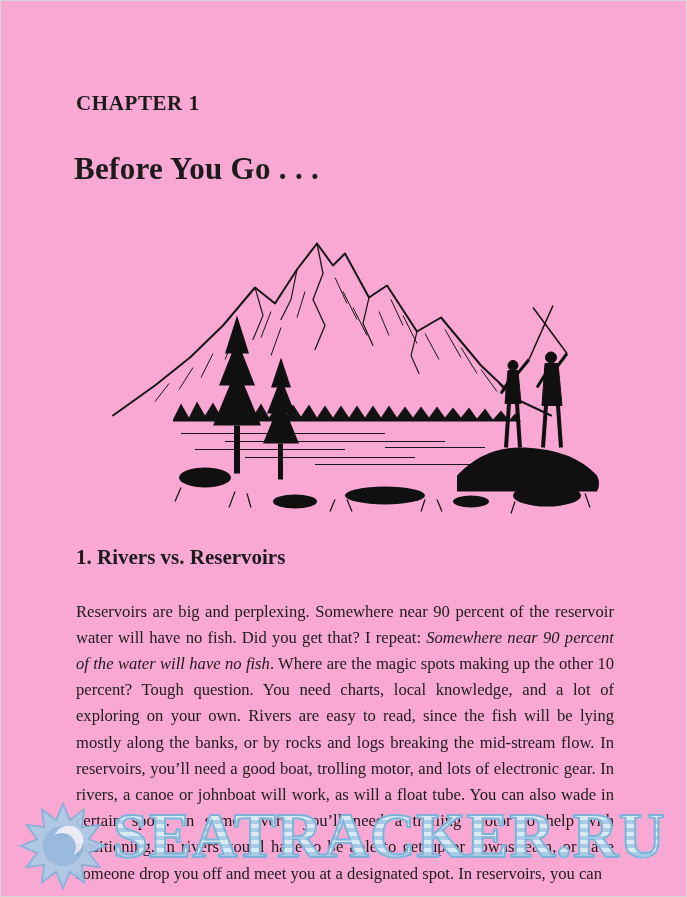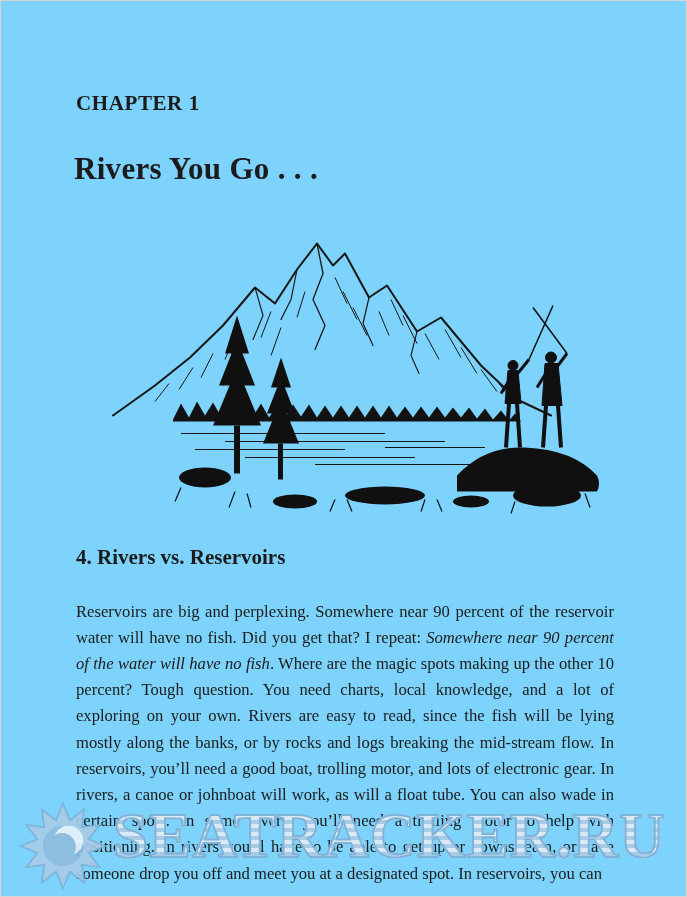--- a/index.html
+++ b/index.html
@@ -1,19 +1,19 @@
 <!DOCTYPE html>
 <html><head>
 <meta charset="utf-8">
 <style>
   html,body{margin:0;padding:0;background:#ffffff;}
   .page{
     position:relative;
     width:687px;height:897px;
-    background:#7dd3fc;
+    background:#f9a8d4;
     border:1px solid #d6d6d6;
     box-sizing:border-box;
     overflow:hidden;
     font-family:"Liberation Serif","DejaVu Serif",serif;
     color:#1b1b1b;
   }
   .chapter-label{
     position:absolute;left:75px;top:90px;
     font-size:21px;font-weight:700;letter-spacing:0.6px;
   }
@@ -56,21 +56,21 @@
     margin-left:4px;
   }
 </style>
 </head>
 <body>
 
 <div class="page">
 
   <div class="chapter-label">CHAPTER 1</div>
 
-  <div class="book-title">Rivers You Go . . .</div>
+  <div class="book-title">Before You Go . . .</div>
 
   <div class="illustration-wrap">
     <svg viewBox="0 0 520 310" xmlns="http://www.w3.org/2000/svg">
 
       <g stroke="#161616" fill="none" stroke-width="2" stroke-linecap="round" stroke-linejoin="round">
         <path d="M28 208 L70 178 L105 150 L138 118 L170 80 L190 96 L212 62 L232 36 L248 58 L260 46 L284 90 L302 78 L332 124 L356 110 L396 158 L432 192 L466 208"></path>
         <path d="M232 36 L238 66 L228 92 L240 118 L230 142" stroke-width="1.3"></path>
         <path d="M212 62 L206 92 L196 112" stroke-width="1.2"></path>
         <path d="M284 90 L278 116 L288 138" stroke-width="1.2"></path>
         <path d="M170 80 L178 108 L168 132" stroke-width="1.1"></path>
@@ -156,21 +156,21 @@
         <path d="M262 292 l5 12"></path>
           <path d="M340 292 l-4 12"></path>
           <path d="M352 292 l5 12"></path>
         <path d="M430 294 l-4 12"></path>
           <path d="M500 286 l5 14"></path>
           <path d="M96 280 l-6 14"></path>
       </g>
     </svg>
   </div>
 
-  <div class="section-heading">4. Rivers vs. Reservoirs</div>
+  <div class="section-heading">1. Rivers vs. Reservoirs</div>
 
   <p class="body-paragraph"><span>Reservoirs are big and perplexing. Somewhere near 90 percent of the reservoir water will have no fish. Did you get that? I repeat: </span><span class="em">Somewhere near 90 percent of the water will have no fish</span><span>. Where are the magic spots making up the other 10 percent? Tough question. You need charts, local knowledge, and a lot of exploring on your own. Rivers are easy to read, since the fish will be lying mostly along the banks, or by rocks and logs breaking the mid-stream flow. In reservoirs, you’ll need a good boat, trolling motor, and lots of electronic gear. In rivers, a canoe or johnboat will work, as will a float tube. You can also wade in certain spots. In some rivers, you’ll need a trolling motor to help with positioning. In rivers you’ll have to be able to get up-or downstream, or have someone drop you off and meet you at a designated spot. In reservoirs, you can</span></p>
 
   <div class="watermark">
     <svg class="sun" viewBox="0 0 100 100" xmlns="http://www.w3.org/2000/svg">
       <polygon points="96,50 78,42.5 89.8,27 70.5,29.5 73,10.2 57.5,22 50,4 42.5,22 27,10.2 29.5,29.5 10.2,27 22,42.5 4,50 22,57.5 10.2,73 29.5,70.5 27,89.8 42.5,78 50,96 57.5,78 73,89.8 70.5,70.5 89.8,73 78,57.5" fill="#a9cce6" stroke="#7fb2d8" stroke-width="2"></polygon>
       <circle cx="50" cy="50" r="22" fill="#8fbcdd"></circle>
       <circle cx="56" cy="44" r="16" fill="#eaf3fa"></circle>
       <circle cx="49" cy="51" r="15" fill="#8fbcdd"></circle>
     </svg>

